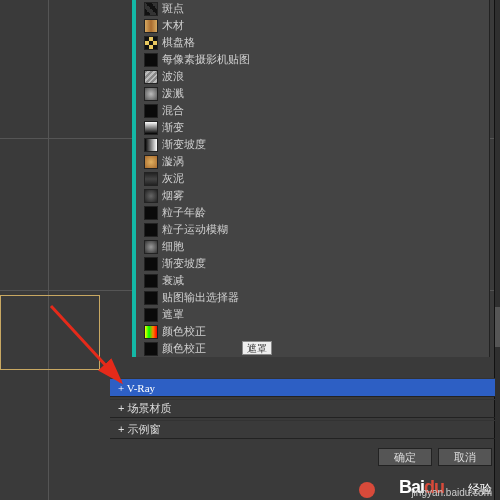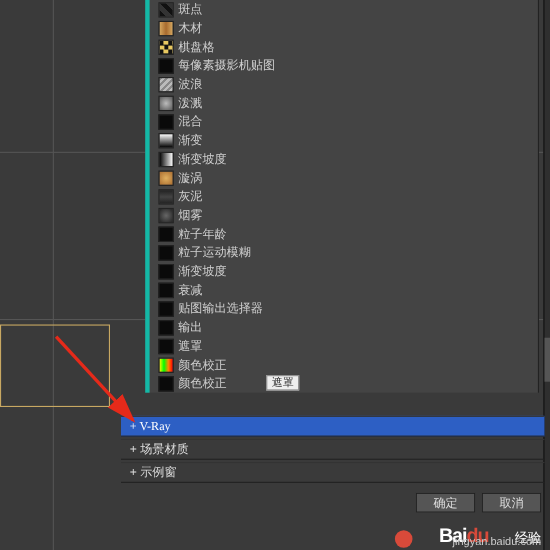--- a/index.html
+++ b/index.html
@@ -206,34 +206,34 @@
       </div>
       <div class="row">
         <div class="swatch" style="background: rgb(10, 10, 10);"></div>
         <span class="sw-text">粒子年龄</span>
       </div>
       <div class="row">
         <div class="swatch" style="background: rgb(10, 10, 10);"></div>
         <span class="sw-text">粒子运动模糊</span>
       </div>
       <div class="row">
+        <div class="swatch" style="background: radial-gradient(rgb(153, 153, 153), rgb(51, 51, 51));"></div>
+        <span class="sw-text">细胞</span>
+      </div>
+      <div class="row">
         <div class="swatch" style="background: rgb(10, 10, 10);"></div>
         <span class="sw-text">渐变坡度</span>
       </div>
       <div class="row">
         <div class="swatch" style="background: rgb(10, 10, 10);"></div>
         <span class="sw-text">衰减</span>
       </div>
       <div class="row">
         <div class="swatch" style="background: rgb(10, 10, 10);"></div>
         <span class="sw-text">贴图输出选择器</span>
-      </div>
-      <div class="row">
-        <div class="swatch" style="background: rgb(10, 10, 10);"></div>
-        <span class="sw-text">输出</span>
       </div>
       <div class="row">
         <div class="swatch" style="background: rgb(10, 10, 10);"></div>
         <span class="sw-text">遮罩</span>
       </div>
       <div class="row">
         <div class="swatch" style="background: linear-gradient(90deg, rgb(255, 255, 0), rgb(0, 255, 0), rgb(255, 136, 0), rgb(255, 0, 0));"></div>
         <span class="sw-text">颜色校正</span>
       </div>
       <div class="row">

